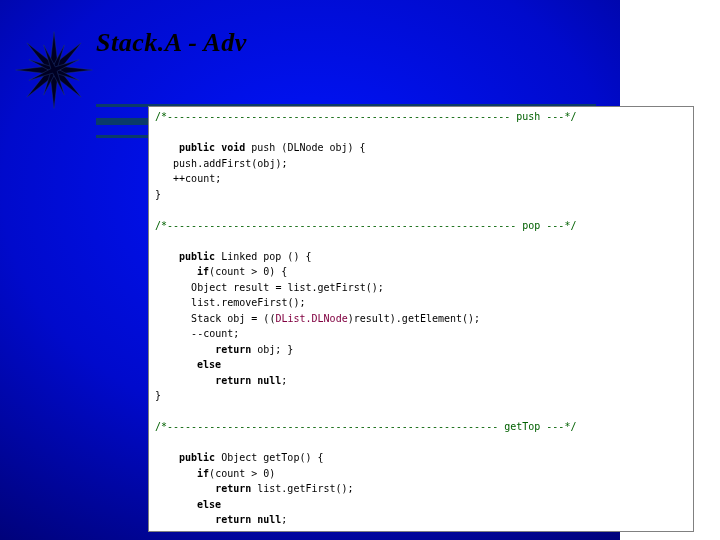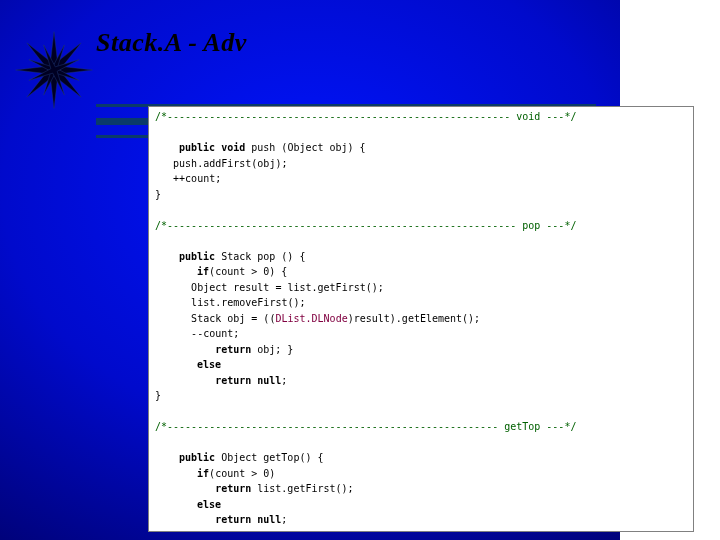--- a/index.html
+++ b/index.html
@@ -96,30 +96,30 @@
 
   <div class="title-block">
     <div>Stack.A  -  Adv</div>
   </div>
 
   <div class="rule r1"></div>
   <div class="rule r2"></div>
   <div class="rule r3"></div>
 
   <div class="code-box">
-<div class="code-inner"><span class="c">/*--------------------------------------------------------- void ---*/</span>
+<div class="code-inner"><span class="c">/*--------------------------------------------------------- push ---*/</span>
 
-<span class="k">public void</span><span> push (Object obj) {</span>
+<span class="k">public void</span><span> push (DLNode obj) {</span>
 <span>   push.addFirst(obj);</span>
 <span>   ++count;</span>
 <span>}</span>
 
 <span class="c">/*---------------------------------------------------------- pop ---*/</span>
 
-<span class="k">public</span><span> Stack pop () {</span>
+<span class="k">public</span><span> Linked pop () {</span>
    <span class="k">if</span><span>(count &gt; 0) {</span>
 <span>      Object result = list.getFirst();</span>
 <span>      list.removeFirst();</span>
 <span>      Stack obj = ((</span><span class="t">DList.DLNode</span><span>)result).getElement();</span>
 <span>      --count;</span>
       <span class="k">return</span><span> obj; }</span>
    <span class="k">else</span>
       <span class="k">return null</span><span>;</span>
 <span>}</span>
 

